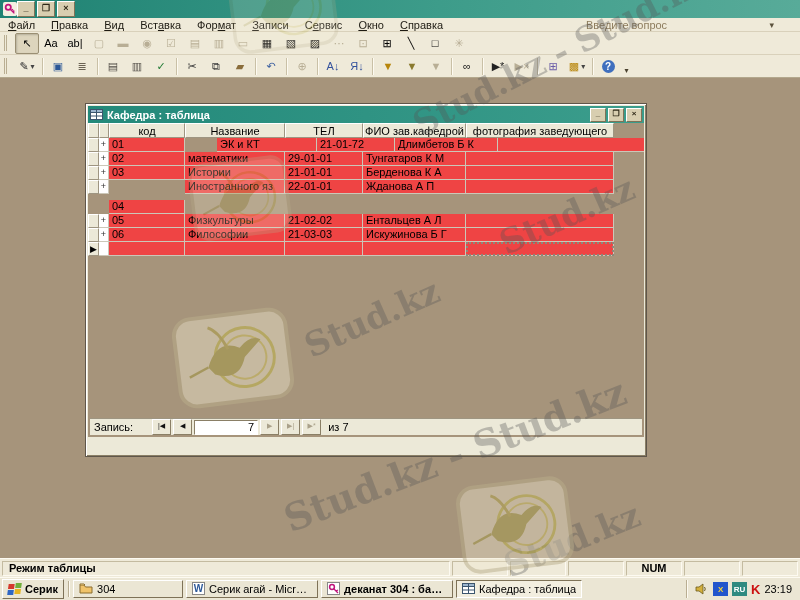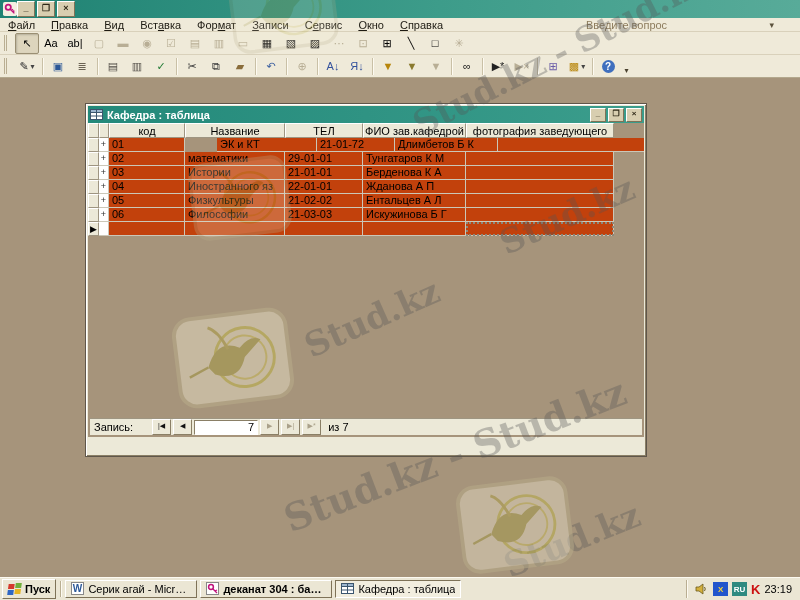--- a/index.html
+++ b/index.html
@@ -47,21 +47,21 @@
   .mdittl .ttl{flex:1;margin-left:4px;white-space:nowrap;overflow:hidden;}
   .mdittl .wbtn{width:14px;height:12px;line-height:10px;font-size:8px;}
   .mdibody{position:relative;height:314px;background:#A6947B;overflow:hidden;}
   
   .grid{position:absolute;left:0;top:0;}
   .grow{display:flex;}
   .hcell,.selcell{background:#ECE9D8;border:1px solid;border-color:#fff #9e9581 #9e9581 #fff;
     box-sizing:border-box;font-size:11px;display:flex;align-items:center;justify-content:center;
     height:15px;overflow:hidden;white-space:nowrap;cursor:default;}
   .drow .selcell{height:14px;}
-  .dcell{background:#c2410c;border-right:1px solid #cbc7b8;border-bottom:1px solid #cbc7b8;
+  .dcell{background:#ef4444;border-right:1px solid #cbc7b8;border-bottom:1px solid #cbc7b8;
     box-sizing:border-box;height:14px;line-height:13px;padding:0 0 0 3px;overflow:hidden;
     white-space:nowrap;font-size:11px;cursor:text;}
   .xcell{background:#fff;border-right:1px solid #cbc7b8;border-bottom:1px solid #cbc7b8;
     box-sizing:border-box;height:14px;font-size:9px;line-height:13px;text-align:center;color:#333;cursor:default;}
   .dcell.sel{outline:2px dotted #8d897a;outline-offset:-2px;}
   .curmark{font-size:9px;}
   
   .navbar{position:absolute;left:2px;right:2px;bottom:2px;height:17px;background:#ECE9D8;
     border-top:1px solid #9e9581;display:flex;align-items:center;padding-left:4px;gap:2px;box-sizing:border-box;}
   .navlbl{margin-right:17px;}
@@ -338,21 +338,21 @@
               <span class="xcell" style="width: 10px;">+</span>
               <span class="dcell" style="width: 76px;">03</span>
               <span class="dcell" style="width: 100px;">Истории</span>
               <span class="dcell" style="width: 78px;">21-01-01</span>
               <span class="dcell" style="width: 103px;">Берденова К А</span>
               <span class="dcell" style="width: 148px;"></span>
             </div>
             <div class="grow drow">
               <span class="selcell" style="width: 11px;"></span>
               <span class="xcell" style="width: 10px;">+</span>
-              <span class="dcell" style="width: 76px;">04</span>
+              <span class="dcell" style="width: 76px; margin-top: 20px;">04</span>
               <span class="dcell" style="width: 100px;">Иностранного яз</span>
               <span class="dcell" style="width: 78px;">22-01-01</span>
               <span class="dcell" style="width: 103px;">Жданова А П</span>
               <span class="dcell" style="width: 148px;"></span>
             </div>
             <div class="grow drow">
               <span class="selcell" style="width: 11px;"></span>
               <span class="xcell" style="width: 10px;">+</span>
               <span class="dcell" style="width: 76px;">05</span>
               <span class="dcell" style="width: 100px;">Физкультуры</span>
@@ -392,33 +392,51 @@
               <span class="nbtn disabled">▶</span>
               <span class="nbtn disabled">▶|</span>
               <span class="nbtn disabled">▶*</span>
             </span>
           <span style="margin-left:5px;">из 7</span>
         </div>
       </div>
     </div>
   </div>
 
+  <div class="statusbar">
+    <span class="spanel main">Режим таблицы</span>
+    <span style="display:flex;gap:2px;">
+        <span class="spanel sm"></span>
+        <span class="spanel sm"></span>
+        <span class="spanel sm"></span>
+        <span class="spanel sm">NUM</span>
+        <span class="spanel sm"></span>
+        <span class="spanel sm"></span>
+      </span>
+  </div>
 
   <div class="taskbar">
     <span class="startbtn">
       <span class="flag">
         <i style="left:0;top:1px;background:#d4392c;"></i>
         <i style="left:7px;top:0;background:#6faf3a;"></i>
         <i style="left:0;top:7px;background:#2f66c4;"></i>
         <i style="left:7px;top:6px;background:#e6b422;"></i>
       </span>
-      <span>Пуск</span>
+      <span>Серик</span>
     </span>
     <span class="tsep"></span>
     <span style="display:flex;gap:3px;flex:1;">
+        <span class="tbtn">
+          <span><svg width="14" height="12" viewBox="0 0 14 12">
+              <path d="M1,3 h4 l1.5,2 H13 v6 H1 z" fill="#f0c36a" stroke="#8a6d2f"></path>
+              <path d="M1,3 V2 h4 l1,1" fill="#f7d98c" stroke="#8a6d2f"></path>
+            </svg></span>
+          <span class="lbl">304</span>
+        </span>
         <span class="tbtn">
           <span><svg width="13" height="13" viewBox="0 0 13 13">
               <rect x="0.5" y="0.5" width="12" height="12" fill="#fff" stroke="#888"></rect>
               <text x="6.5" y="10" text-anchor="middle" font-size="10" font-weight="bold" fill="#2b5797" font-family="Liberation Sans,sans-serif">W</text>
             </svg></span>
           <span class="lbl">Серик агай - Microsoft W...</span>
         </span>
         <span class="tbtn bold">
           <span><svg width="13" height="13" viewBox="0 0 13 13">
               <rect x="0.5" y="0.5" width="12" height="12" fill="#fff" stroke="#888"></rect>

